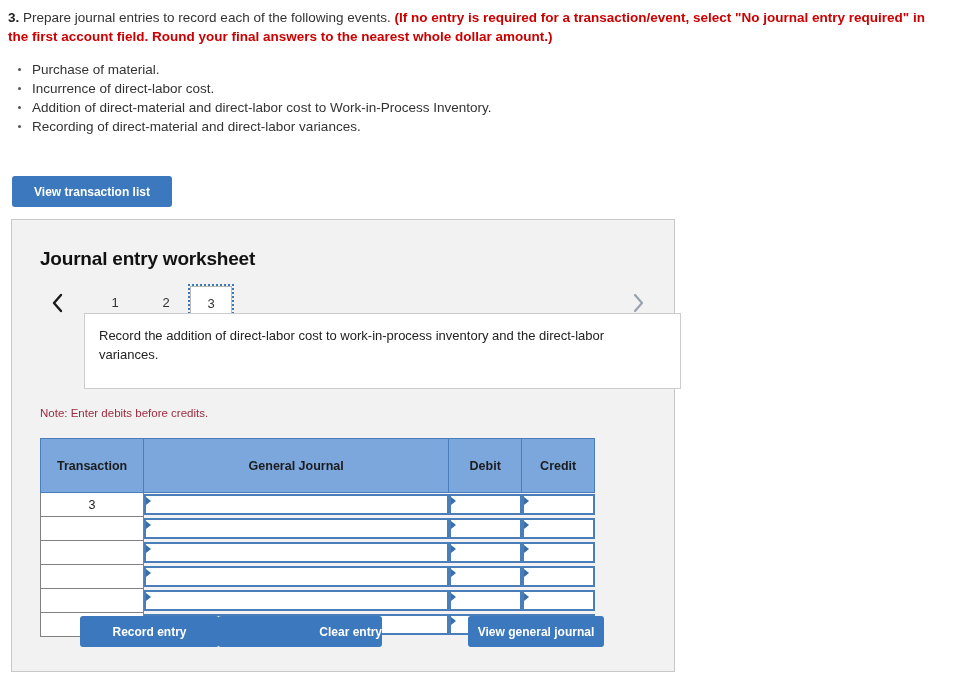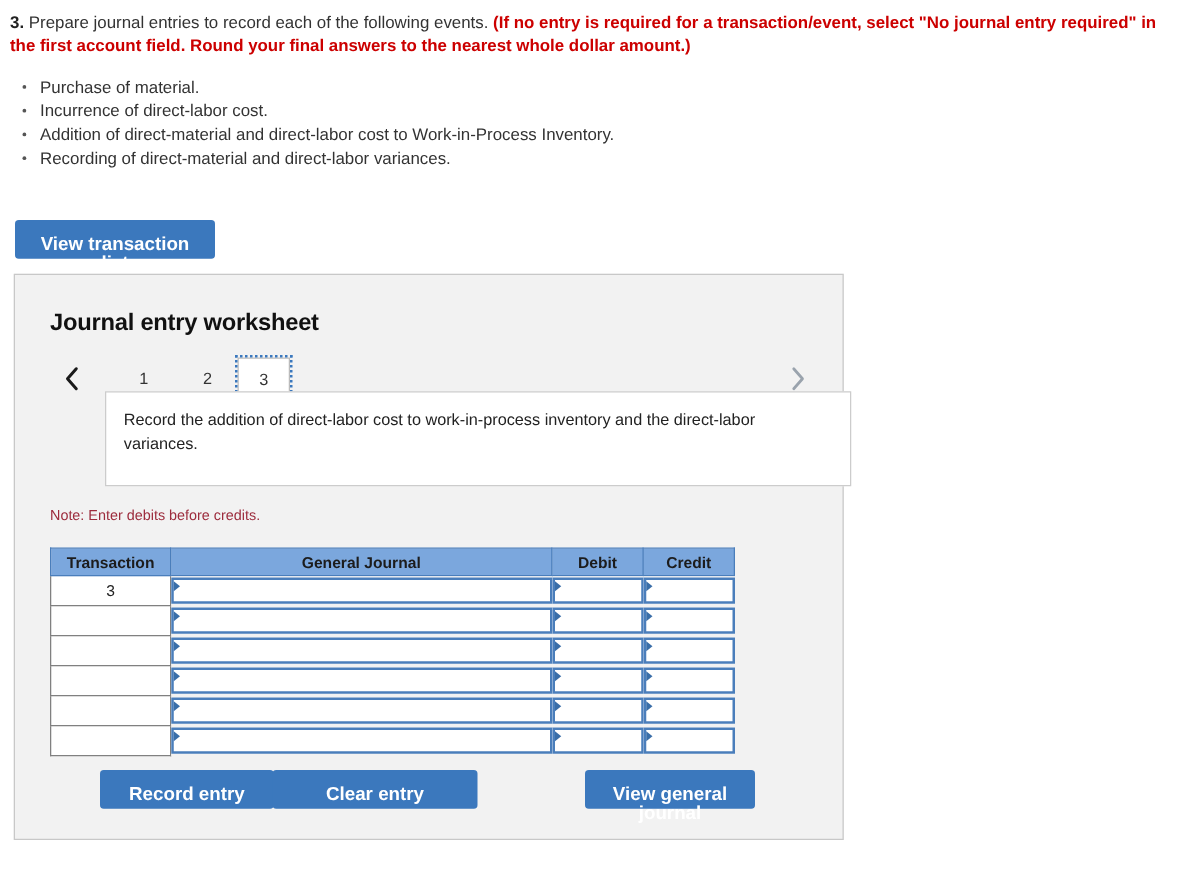--- a/index.html
+++ b/index.html
@@ -54,28 +54,28 @@
     background: #555555;
     border-radius: 50%;
   }
 
   
   .btn-blue {
     display: inline-block;
     background: #3b78bd;
     color: #ffffff;
     font-weight: bold;
-    font-size: 15px;
+    font-size: 12px;
     border: none;
     border-radius: 3px;
     text-align: center;
     cursor: pointer;
     font-family: "Liberation Sans", sans-serif;
     line-height: 1;
-    padding: 12px;
+    padding: 0;
   }
 
   #view-transaction-list {
     position: absolute;
     left: 12px;
     top: 176px;
     width: 160px;
     height: 31px;
   }
 
@@ -176,21 +176,21 @@
     table-layout: fixed;
     font-size: 12.5px;
   }
   .jtable th {
     background: #7ba7dd;
     color: #1c1c1c;
     font-weight: bold;
     height: 21px;
     border: 1px solid #4a7ebb;
     font-size: 12.5px;
-    padding: 0;
+    padding: 16px;
     text-align: center;
   }
   .jtable td {
     padding: 0;
     height: 23px;
     vertical-align: middle;
   }
   .col-txn   { width: 96px; }
   .col-gj    { width: 305px; }
   .col-debit { width: 73px; }
@@ -238,20 +238,21 @@
     width: 139px;
     height: 31px;
     margin-left: 40px;
   }
   #clear-entry {
     position: absolute;
     left: 218px;
     top: 616px;
     width: 164px;
     height: 31px;
+    text-align: right;
   }
   #view-general-journal {
     position: absolute;
     left: 468px;
     top: 616px;
     width: 136px;
     height: 31px;
   }
 </style>
 </head>

